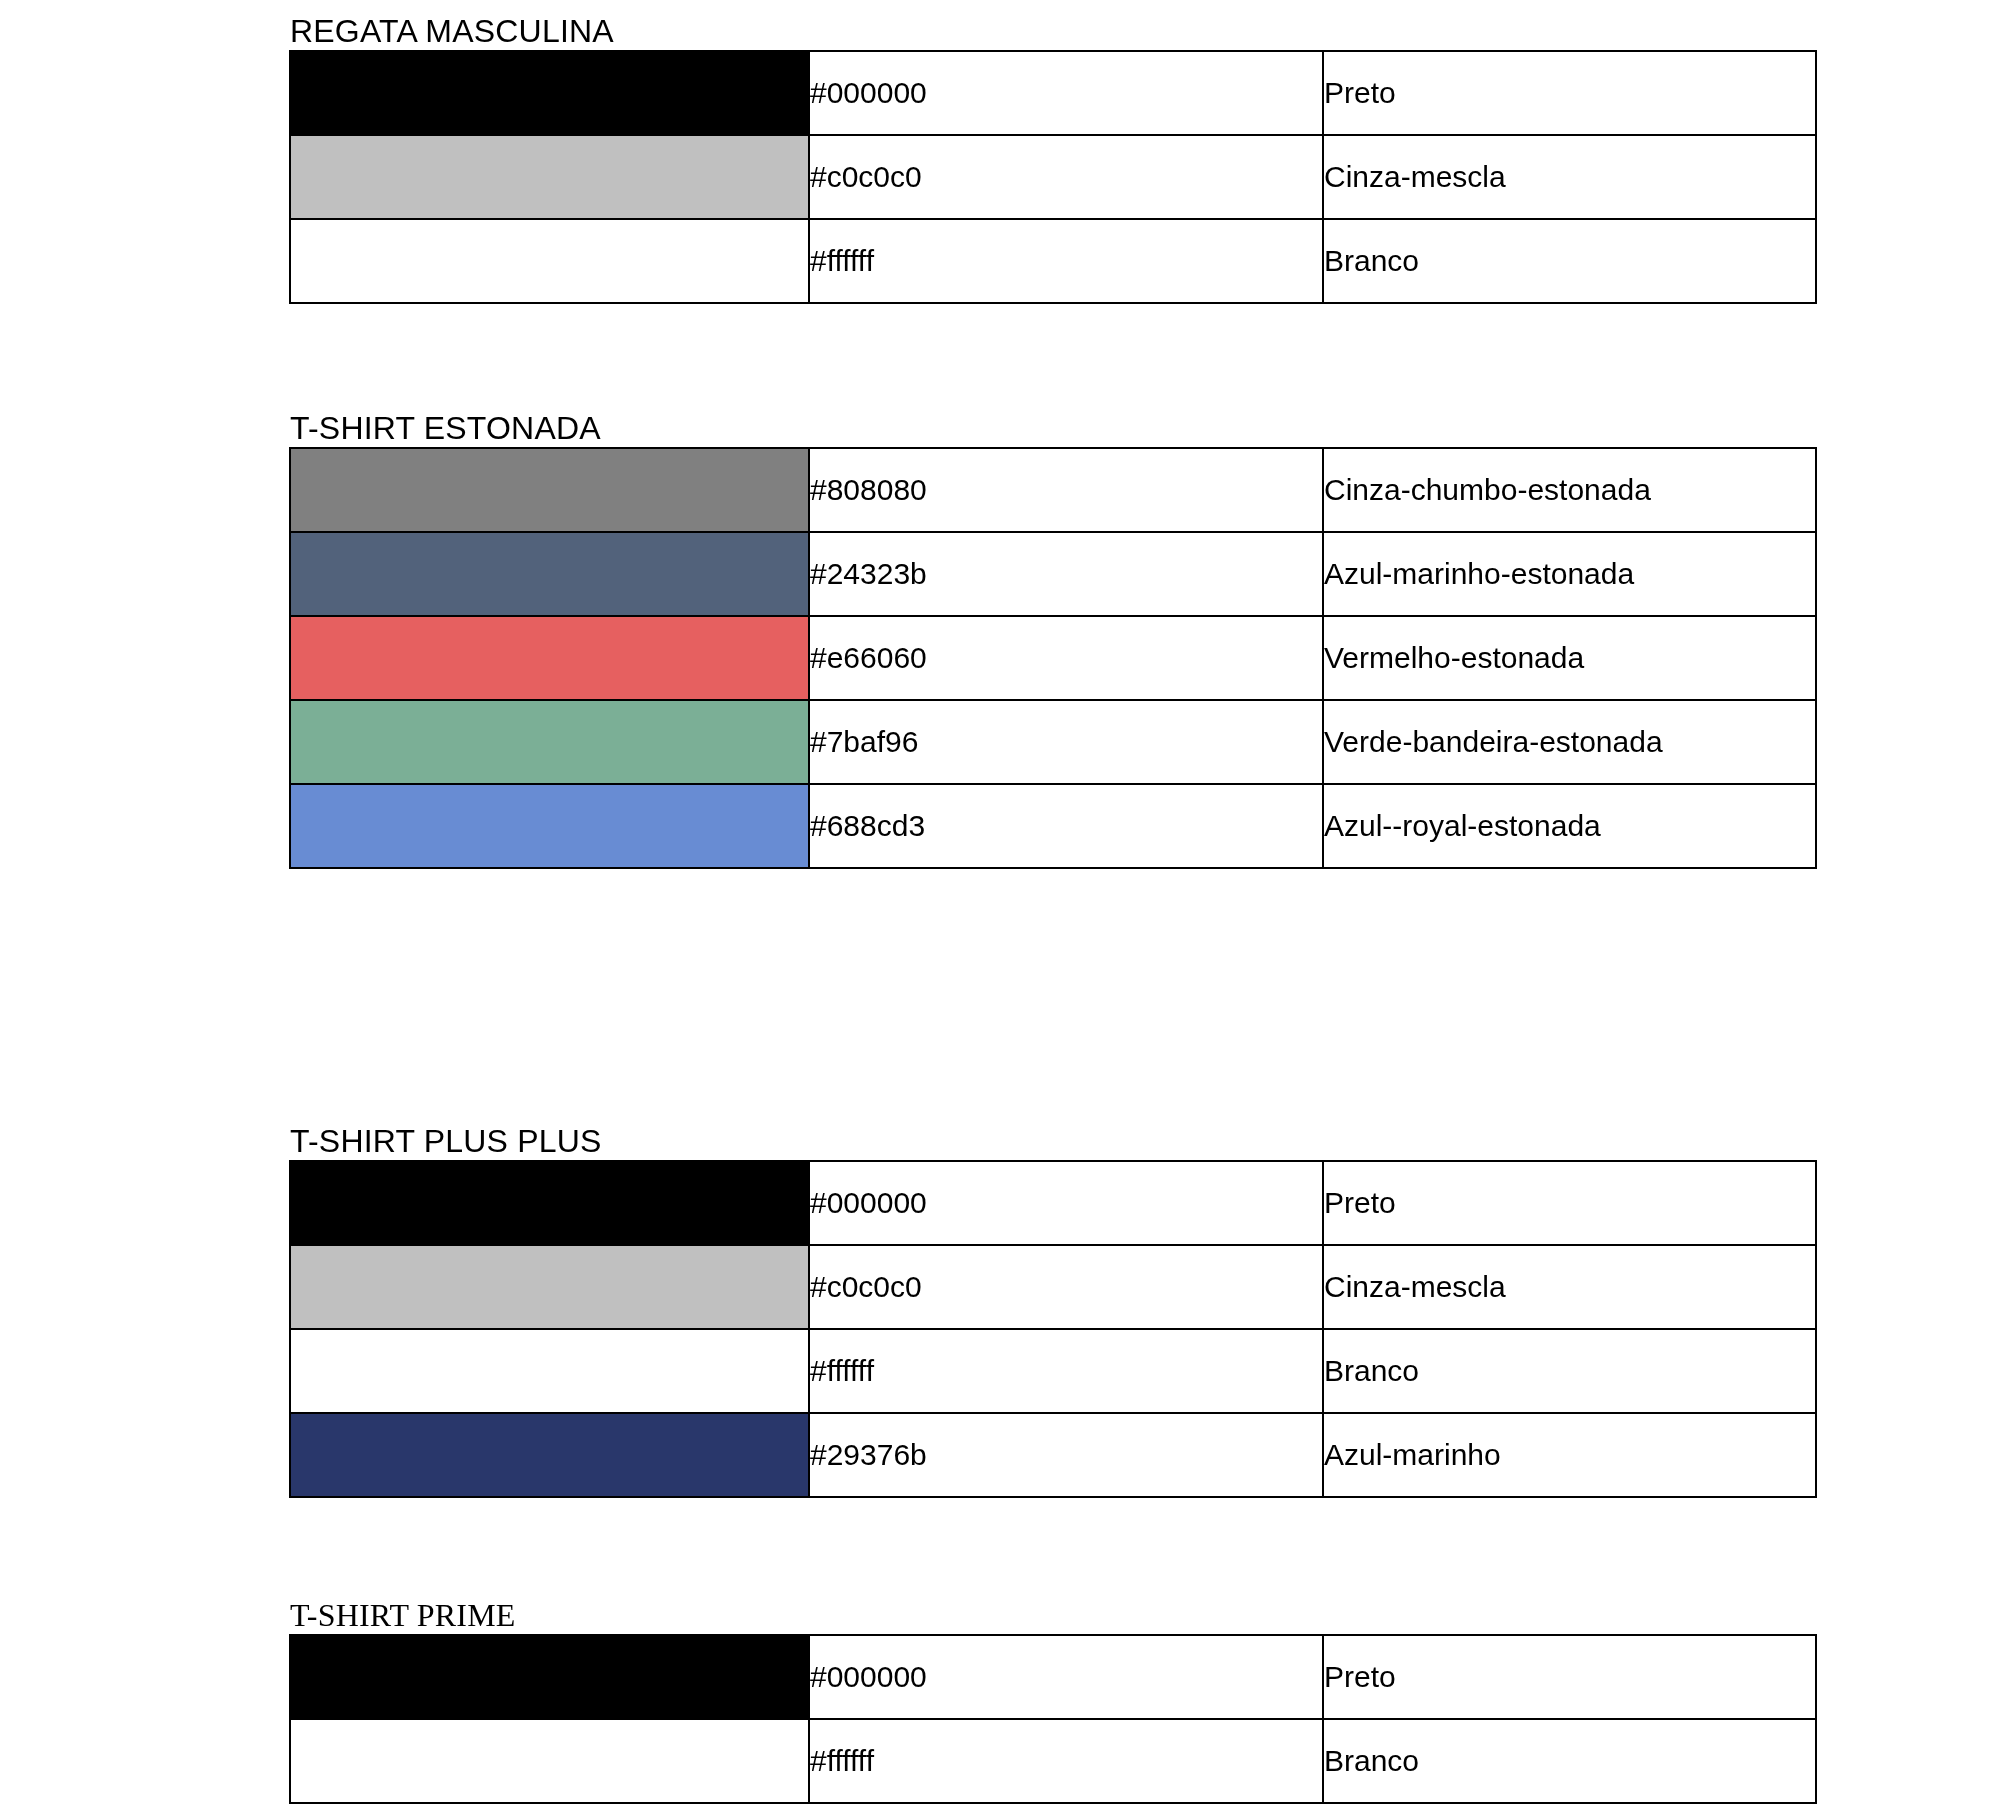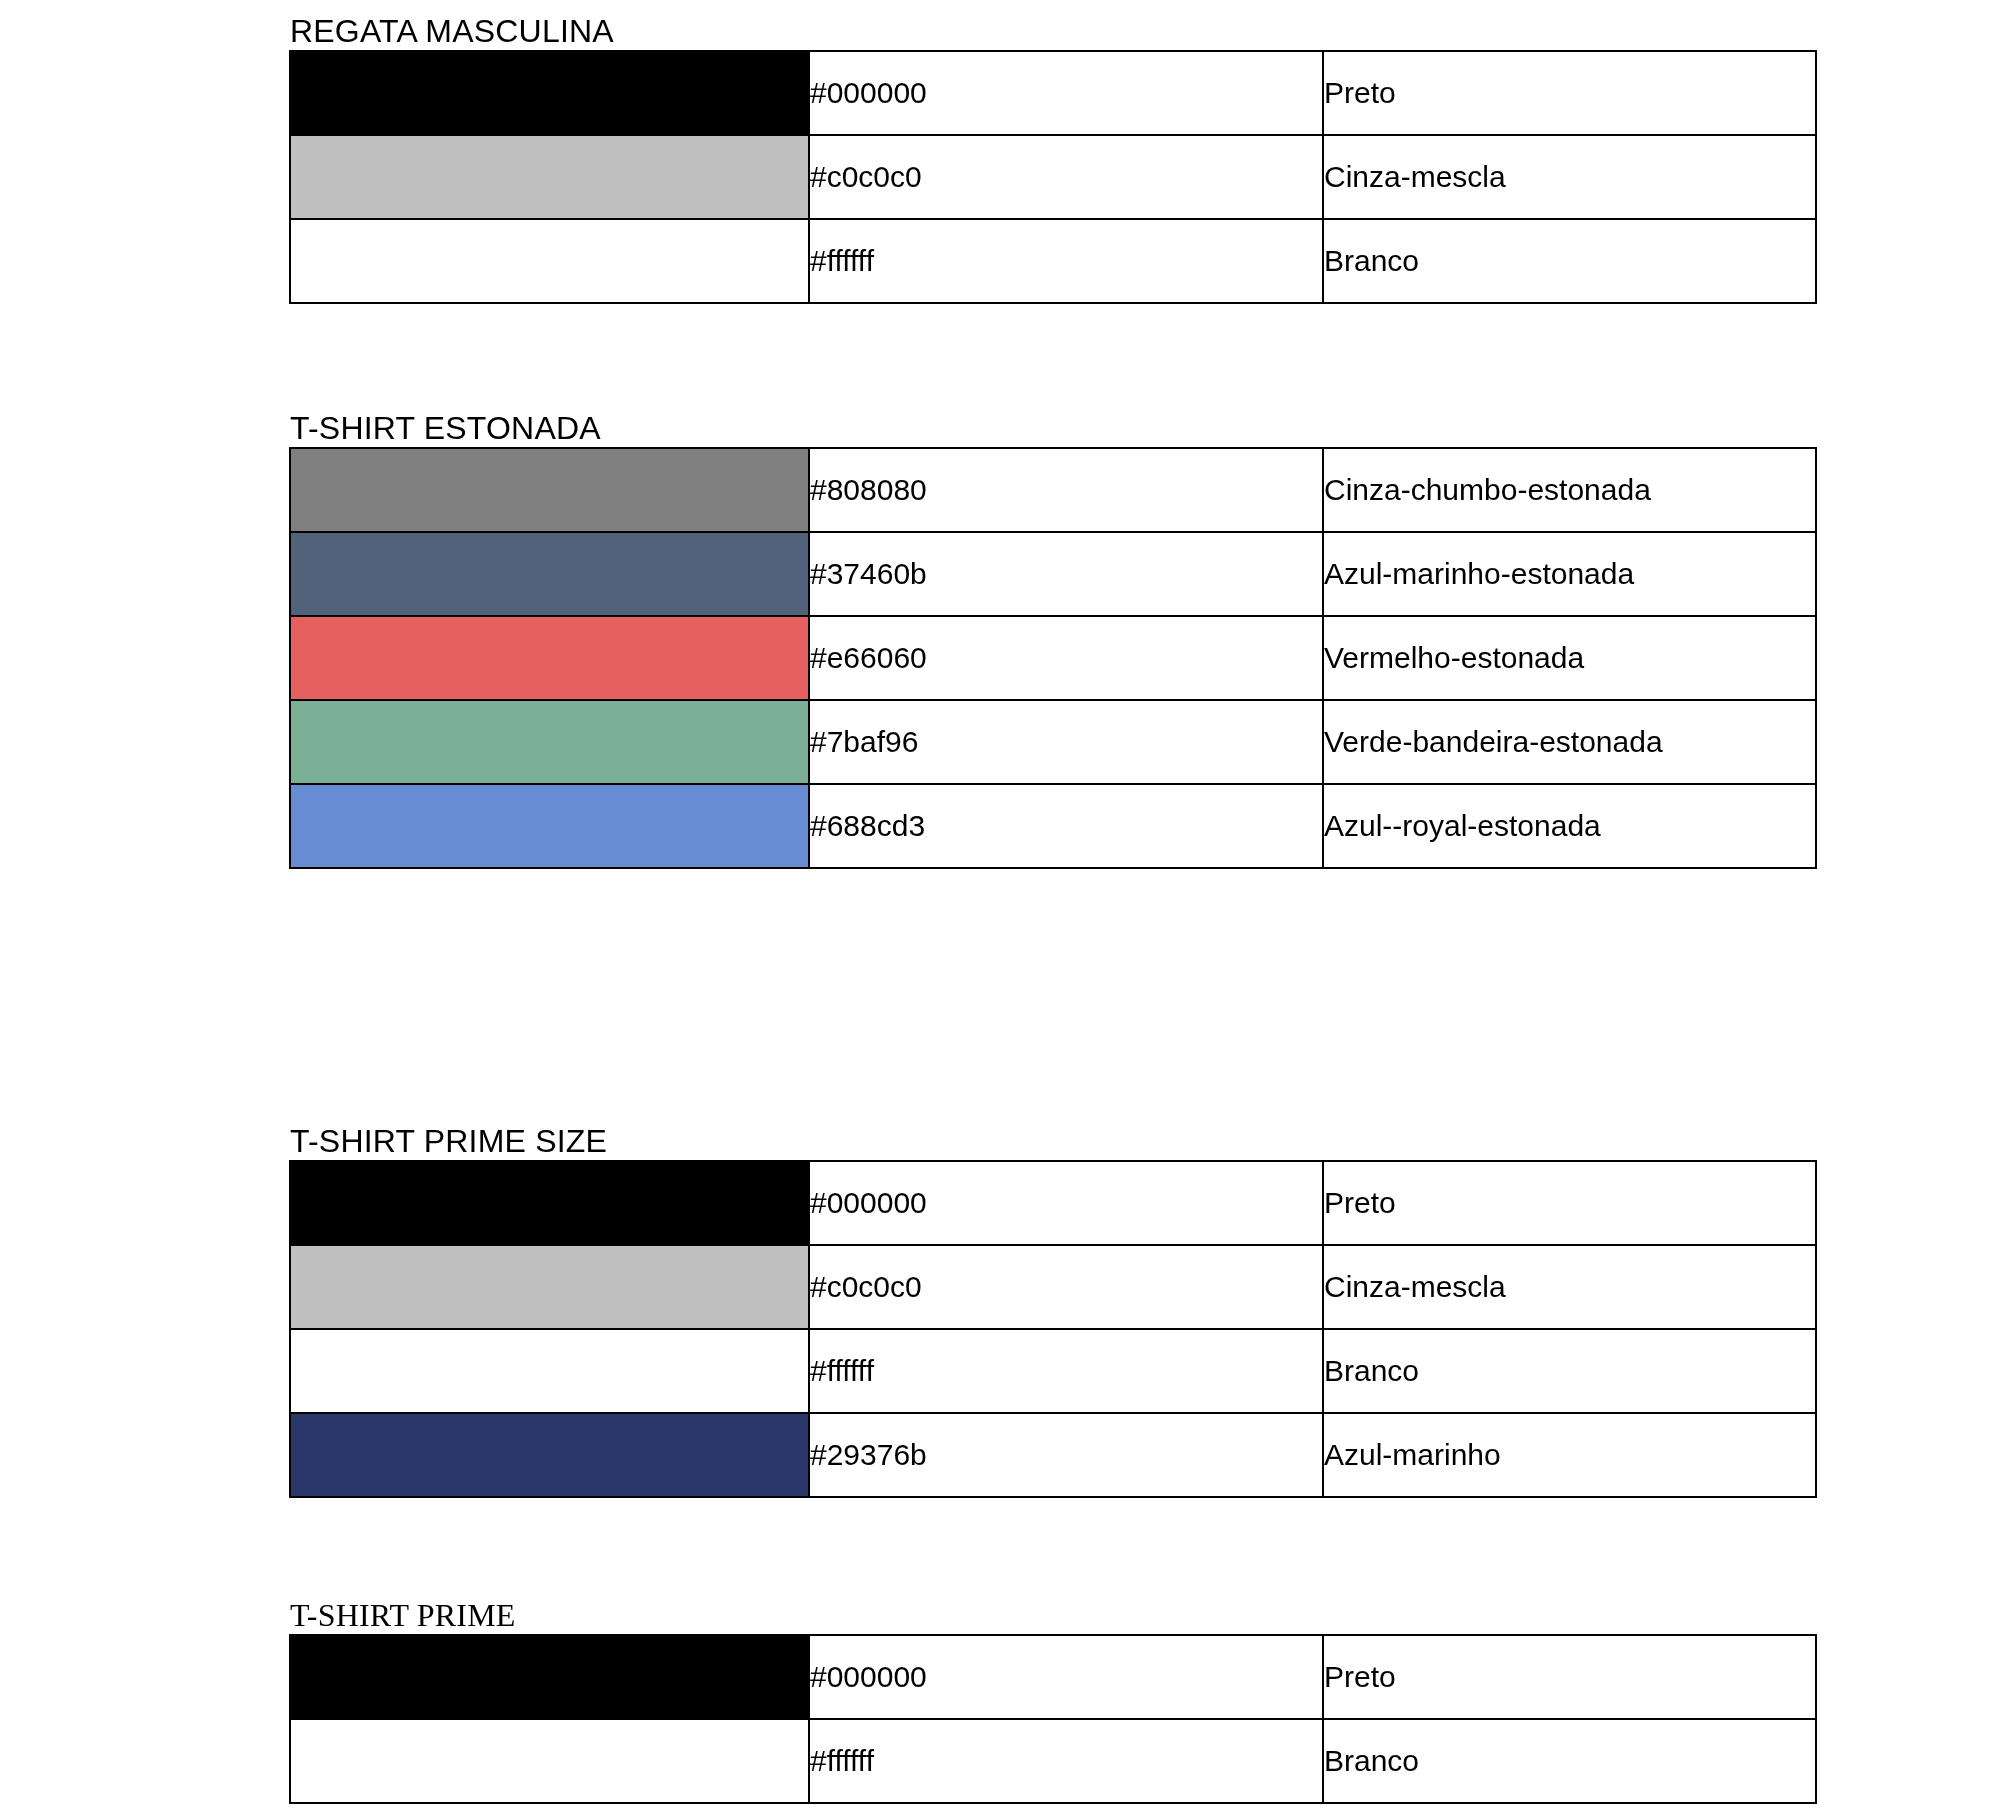--- a/index.html
+++ b/index.html
@@ -115,21 +115,21 @@
             <td class="swatch-cell">
               <span class="swatch-fill" style="background: rgb(128, 128, 128);"></span>
             </td>
             <td>#808080</td>
             <td>Cinza-chumbo-estonada</td>
           </tr>
           <tr>
             <td class="swatch-cell">
               <span class="swatch-fill" style="background: rgb(82, 98, 123);"></span>
             </td>
-            <td>#37460b</td>
+            <td>#24323b</td>
             <td>Azul-marinho-estonada</td>
           </tr>
           <tr>
             <td class="swatch-cell">
               <span class="swatch-fill" style="background: rgb(230, 96, 96);"></span>
             </td>
             <td>#e66060</td>
             <td>Vermelho-estonada</td>
           </tr>
           <tr>
@@ -143,21 +143,21 @@
             <td class="swatch-cell">
               <span class="swatch-fill" style="background: rgb(104, 140, 211);"></span>
             </td>
             <td>#688cd3</td>
             <td>Azul--royal-estonada</td>
           </tr>
         </tbody>
       </table>
     </div>
     <div class="section" style="top: 1110px;">
-      <div class="section-title" style="top: 14.6px;">T-SHIRT PRIME SIZE</div>
+      <div class="section-title" style="top: 14.6px;">T-SHIRT PLUS PLUS</div>
       <table class="color-table" style="top: 50px;">
         <colgroup>
           <col class="col-swatch">
           <col class="col-hex">
           <col class="col-name">
         </colgroup>
         <tbody>
           <tr>
             <td class="swatch-cell">
               <span class="swatch-fill" style="background: rgb(0, 0, 0);"></span>

